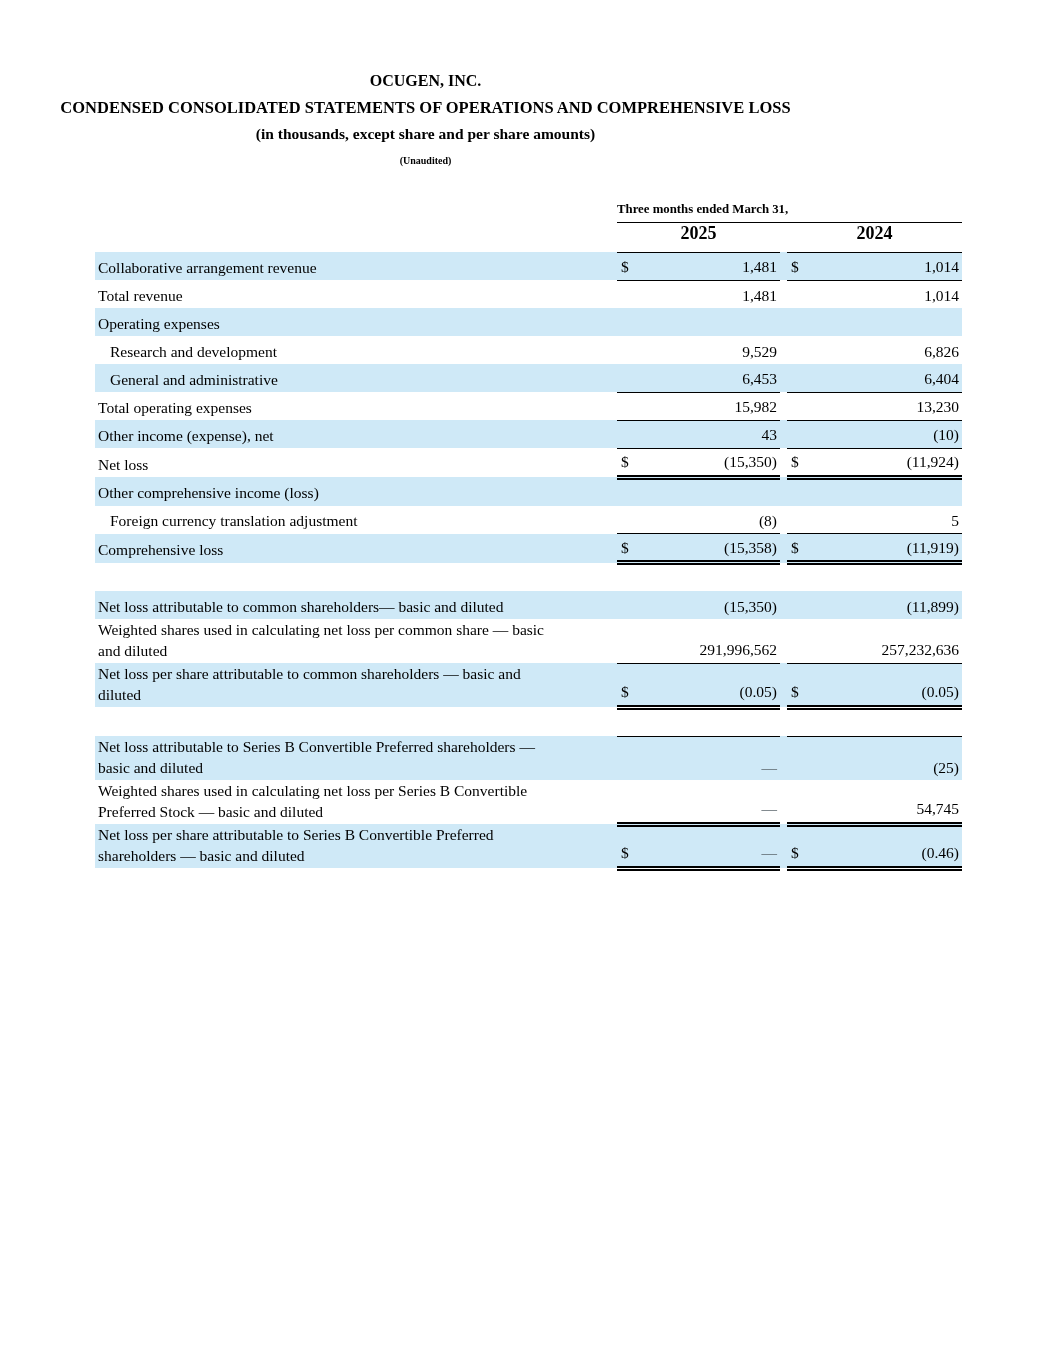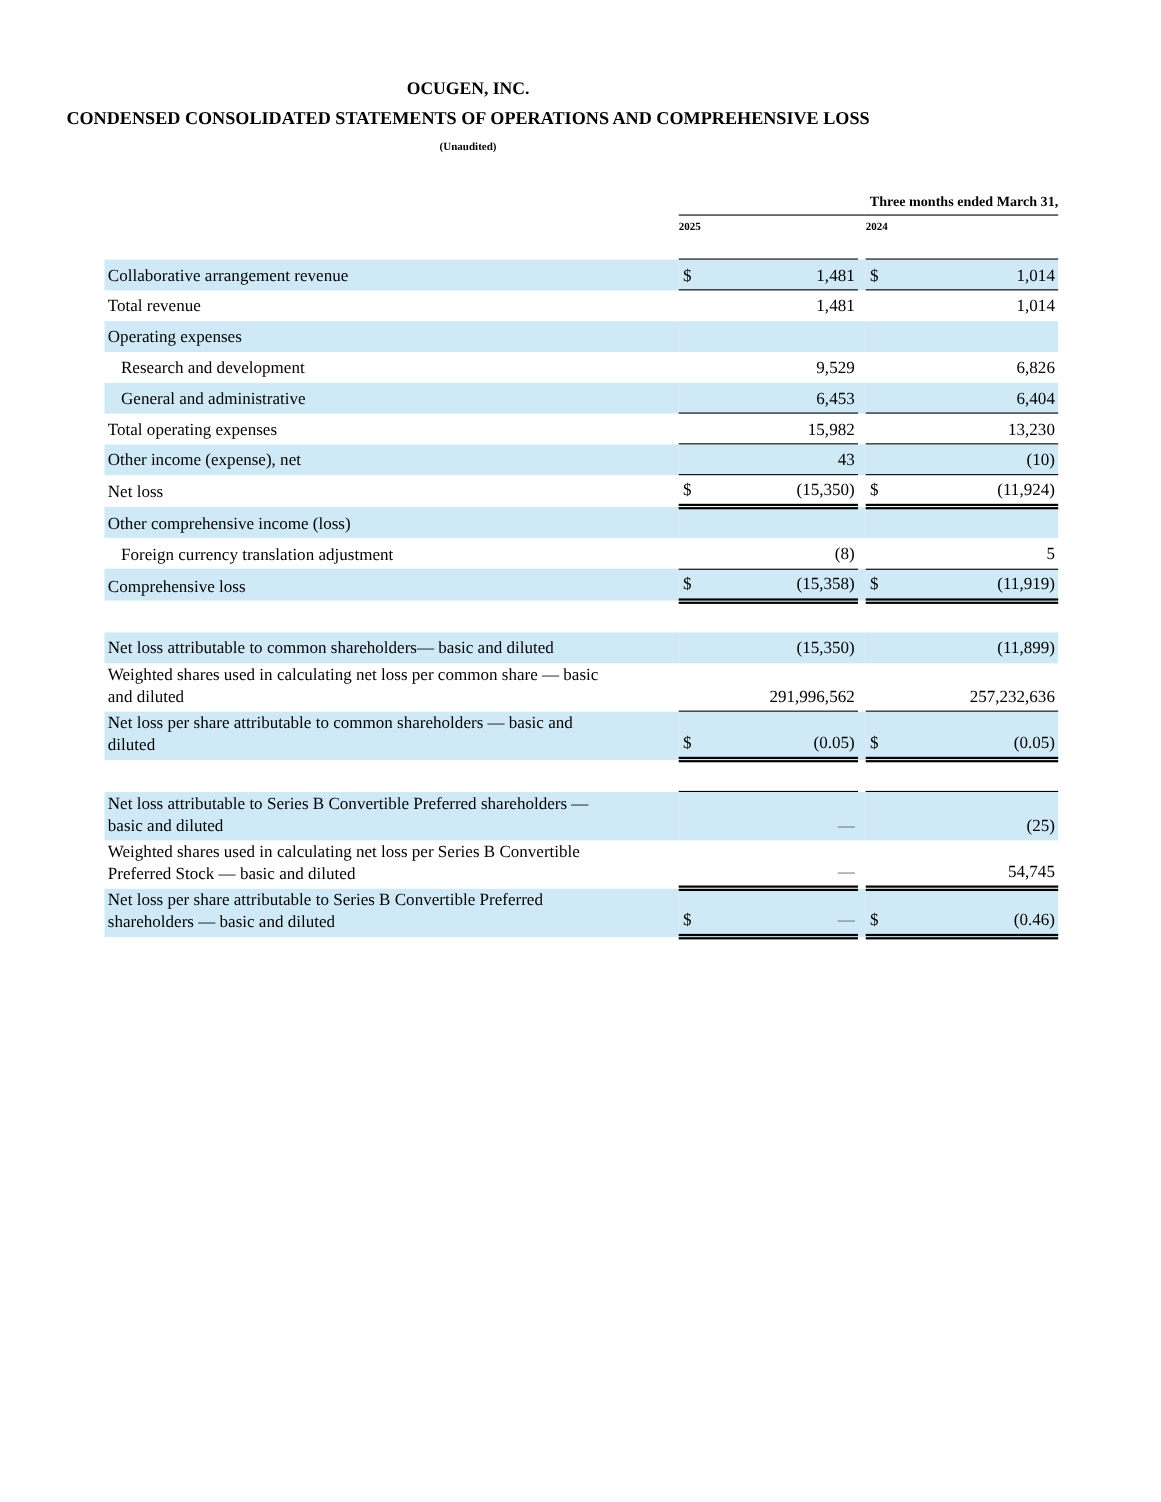--- a/index.html
+++ b/index.html
@@ -36,31 +36,31 @@
   td {
     padding: 0;
     vertical-align: bottom;
     font-size: 15.5px;
     line-height: 20.5px;
   }
 
   thead td.period {
     font-size: 12.8px;
     font-weight: bold;
-    text-align: right;
+    text-align: left;
     border-bottom: 1.5px solid var(--rule, #000);
     padding-bottom: 2px;
     height: 18px;
   }
   thead td.year {
-    font-size: 10px;
+    font-size: 18px;
     font-weight: bold;
-    text-align: left;
+    text-align: center;
     border-bottom: 1.5px solid var(--rule, #000);
-    padding-bottom: 18px;
+    padding-bottom: 8px;
     height: 21px;
   }
 
   tr.single td { height: 26px; }
   tr.spacer td { height: 26px; }
   tr.multi td.lbl { padding-top: 1px; padding-bottom: 2px; }
 
   tr.shaded td { background: var(--shade, #cfe9f7); }
 
   td.lbl {
@@ -84,20 +84,21 @@
   td.b2 { border-bottom: 5px double var(--rule, #000); }
 </style>
 </head>
 <body>
 
 <div class="page">
 
   <div class="titles">
     <div class="t1">OCUGEN, INC.</div>
     <div class="t2">CONDENSED CONSOLIDATED STATEMENTS OF OPERATIONS AND COMPREHENSIVE LOSS</div>
+    <div class="t3">(in thousands, except share and per share amounts)</div>
     <div class="t4">(Unaudited)</div>
   </div>
 
   <table class="fin">
     <colgroup>
       <col class="c-label">
       <col class="c-v1">
       <col class="c-gap">
       <col class="c-v2">
     </colgroup>

